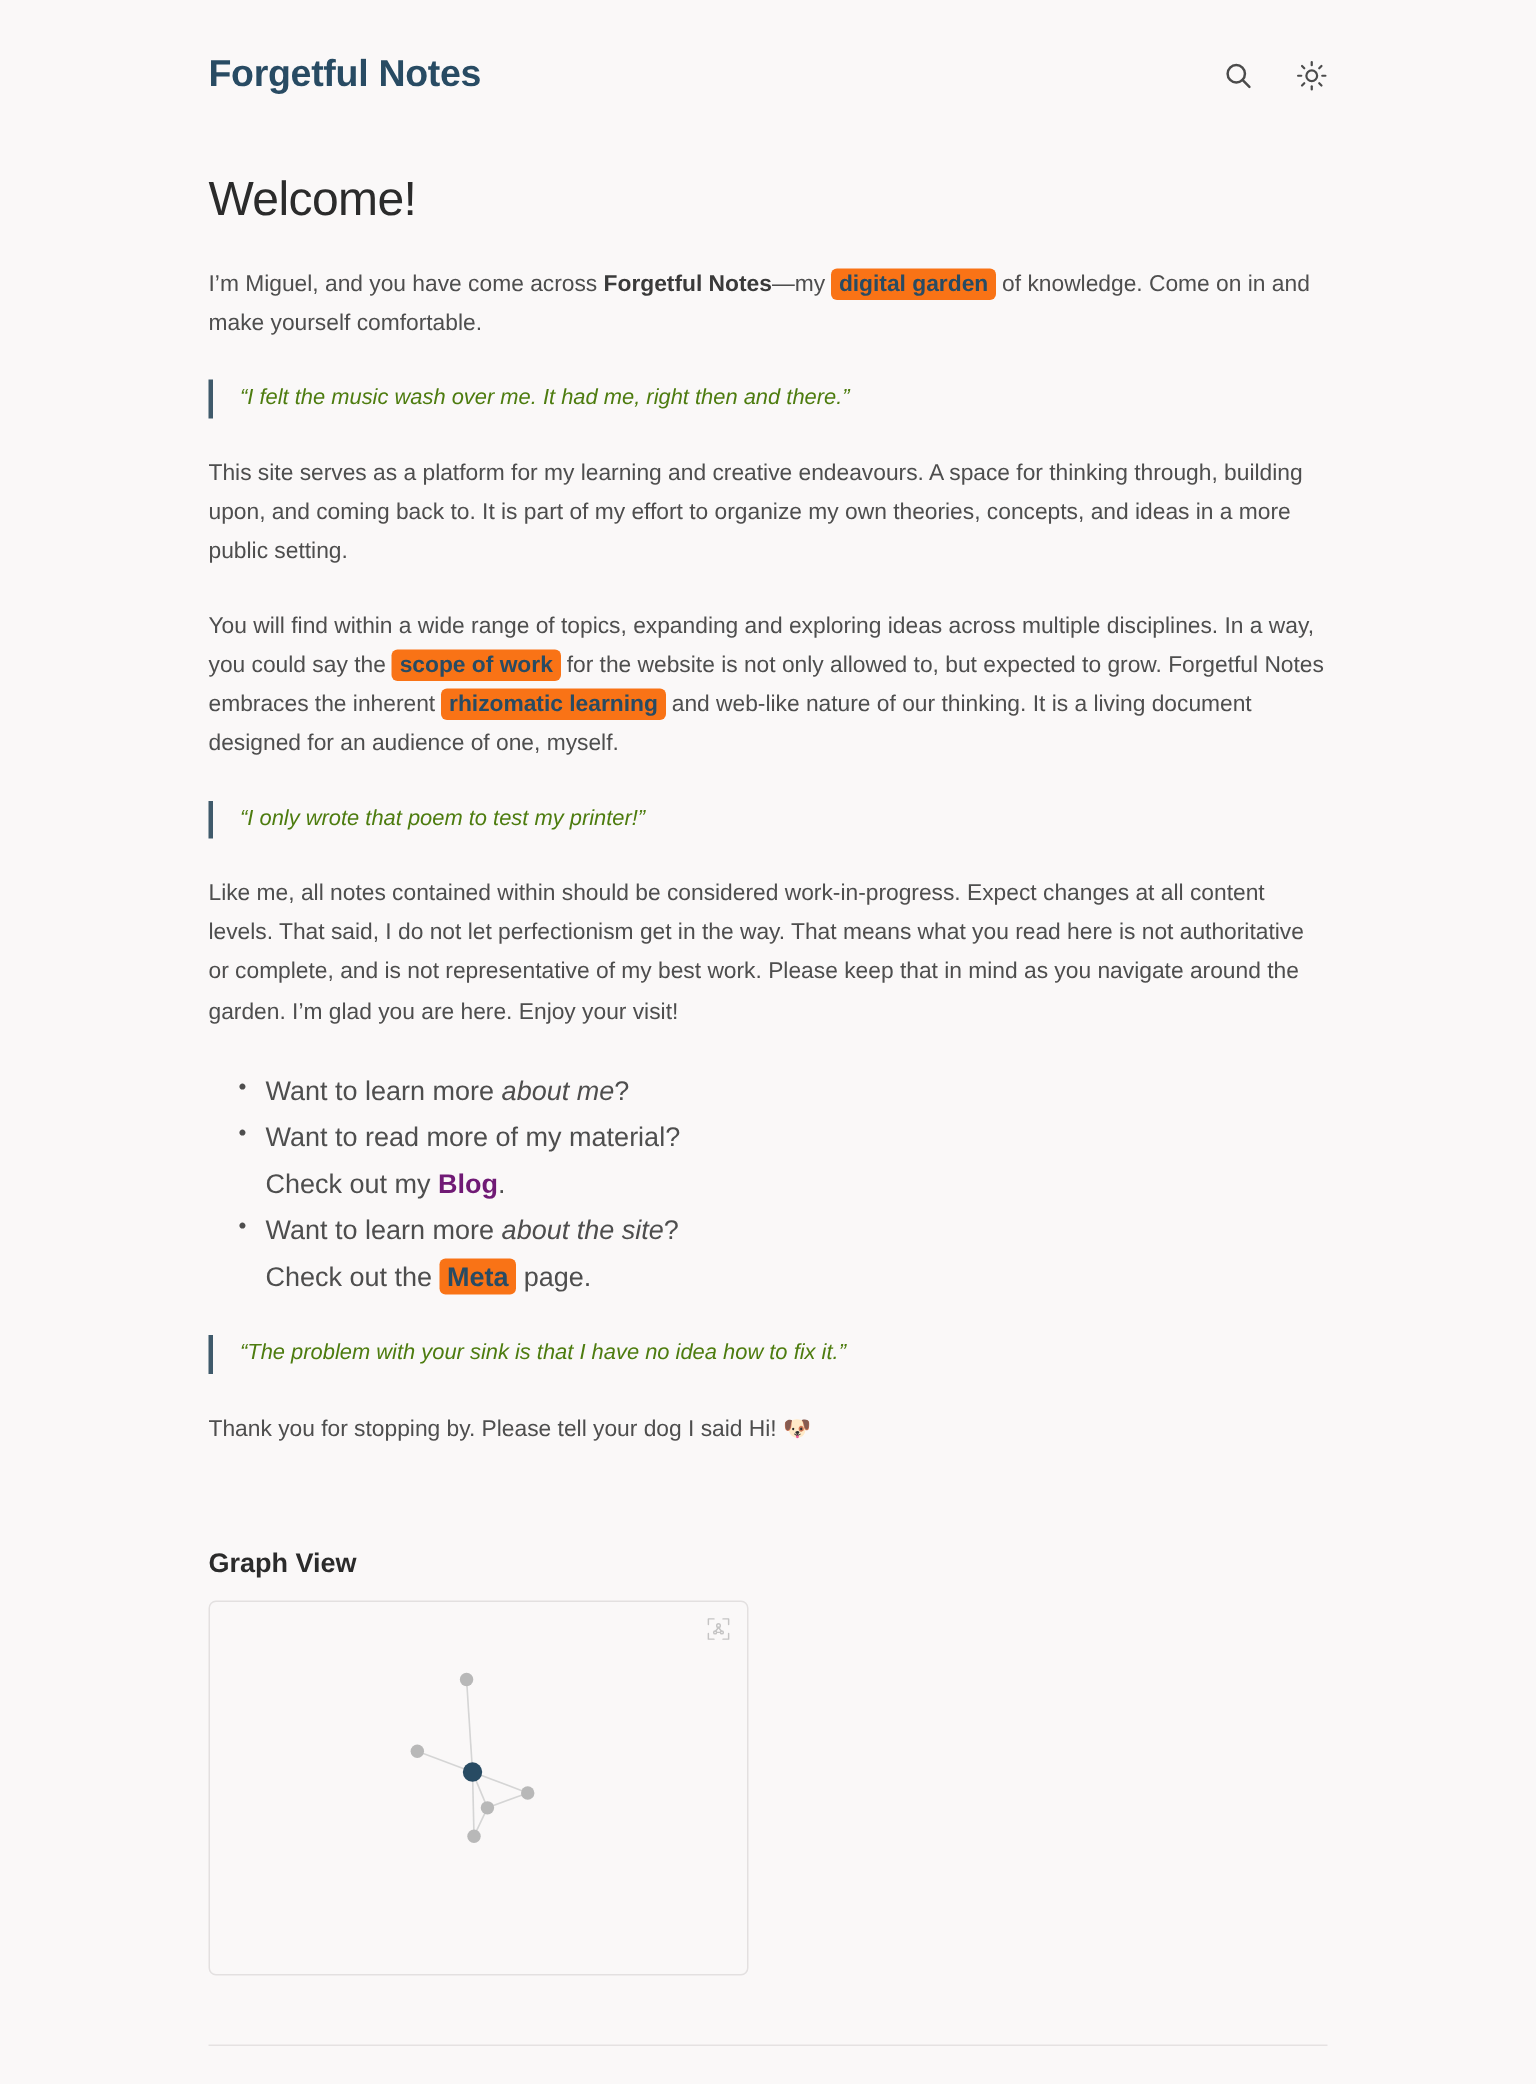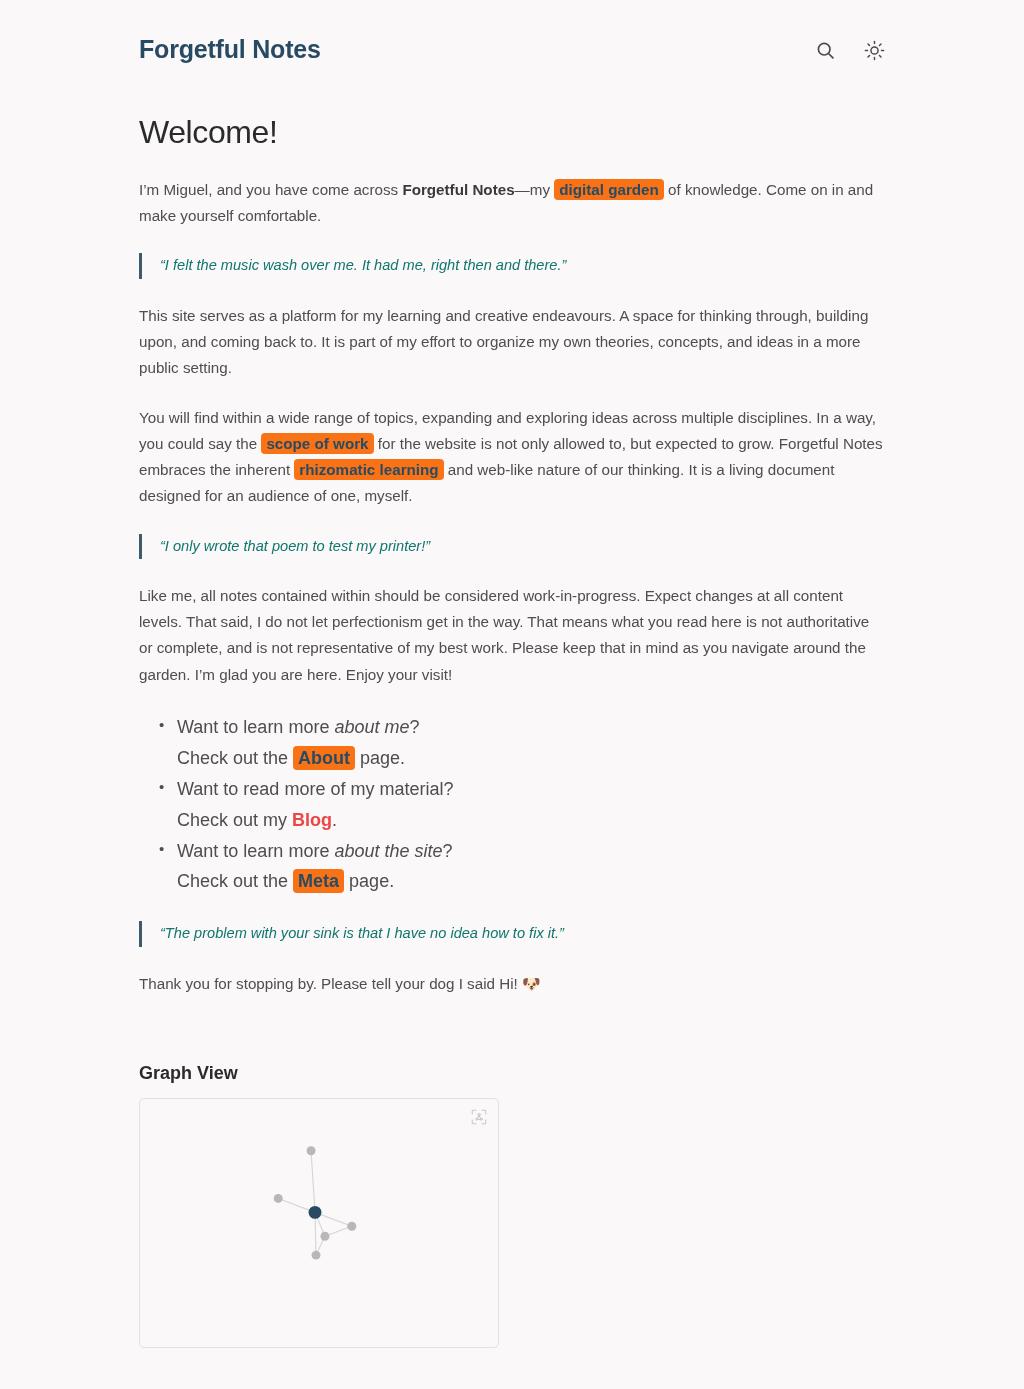--- a/index.html
+++ b/index.html
@@ -83,31 +83,31 @@
   a.ilink {
     background: #f97316;
     border-radius: 4px;
     padding: 2px 5px;
     color: #284b63;
     font-weight: 700;
     text-decoration: none;
     white-space: nowrap;
   }
   a.plainlink {
-    color: #ef4444;
+    color: #701a75;
     font-weight: 700;
     text-decoration: none;
   }
 
   blockquote.bq {
     margin: 0 0 24px 0;
     padding: 0 0 0 18px;
     border-left: 3px solid #3f5a6b;
     font-style: italic;
-    color: #0f766e;
+    color: #4d7c0f;
     font-size: 14.6px;
     line-height: 1.75;
   }
   blockquote.bq p { margin: 0; }
 
   ul.bullets {
     margin: 0 0 24px 0;
     padding-left: 38px;
     list-style: none;
   }
@@ -225,21 +225,20 @@
 
       <blockquote class="bq">
         <p>“I only wrote that poem to test my printer!”</p>
       </blockquote>
 
       <p class="para">Like me, all notes contained within should be considered work-in-progress. Expect changes at all content levels. That said, I do not let perfectionism get in the way. That means what you read here is not authoritative or complete, and is not representative of my best work. Please keep that in mind as you navigate around the garden. I’m glad you are here. Enjoy your visit!</p>
 
       <ul class="bullets">
         <li>
           <span><span>Want to learn more </span><em>about me</em><span>?</span></span>
-          <span class="sub"><span>Check out the </span><a class="ilink" href="#">About</a><span> page.</span></span>
         </li>
         <li>
           <span><span>Want to read more of my material?</span><em></em><span></span></span>
           <span class="sub"><span>Check out my </span><a class="plainlink" href="#">Blog</a><span>.</span></span>
         </li>
         <li>
           <span><span>Want to learn more </span><em>about the site</em><span>?</span></span>
           <span class="sub"><span>Check out the </span><a class="ilink" href="#">Meta</a><span> page.</span></span>
         </li>
       </ul>

